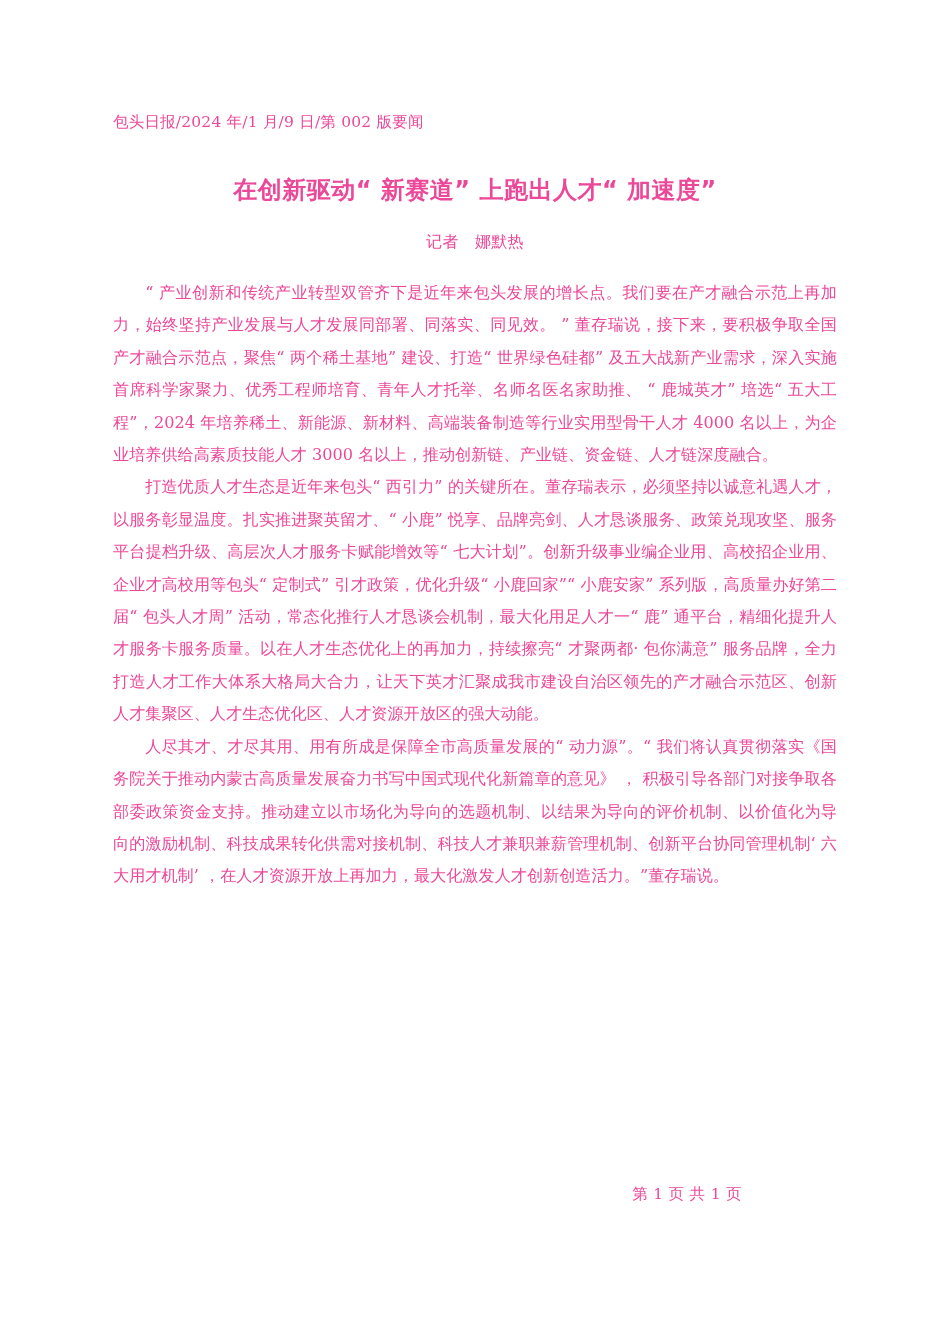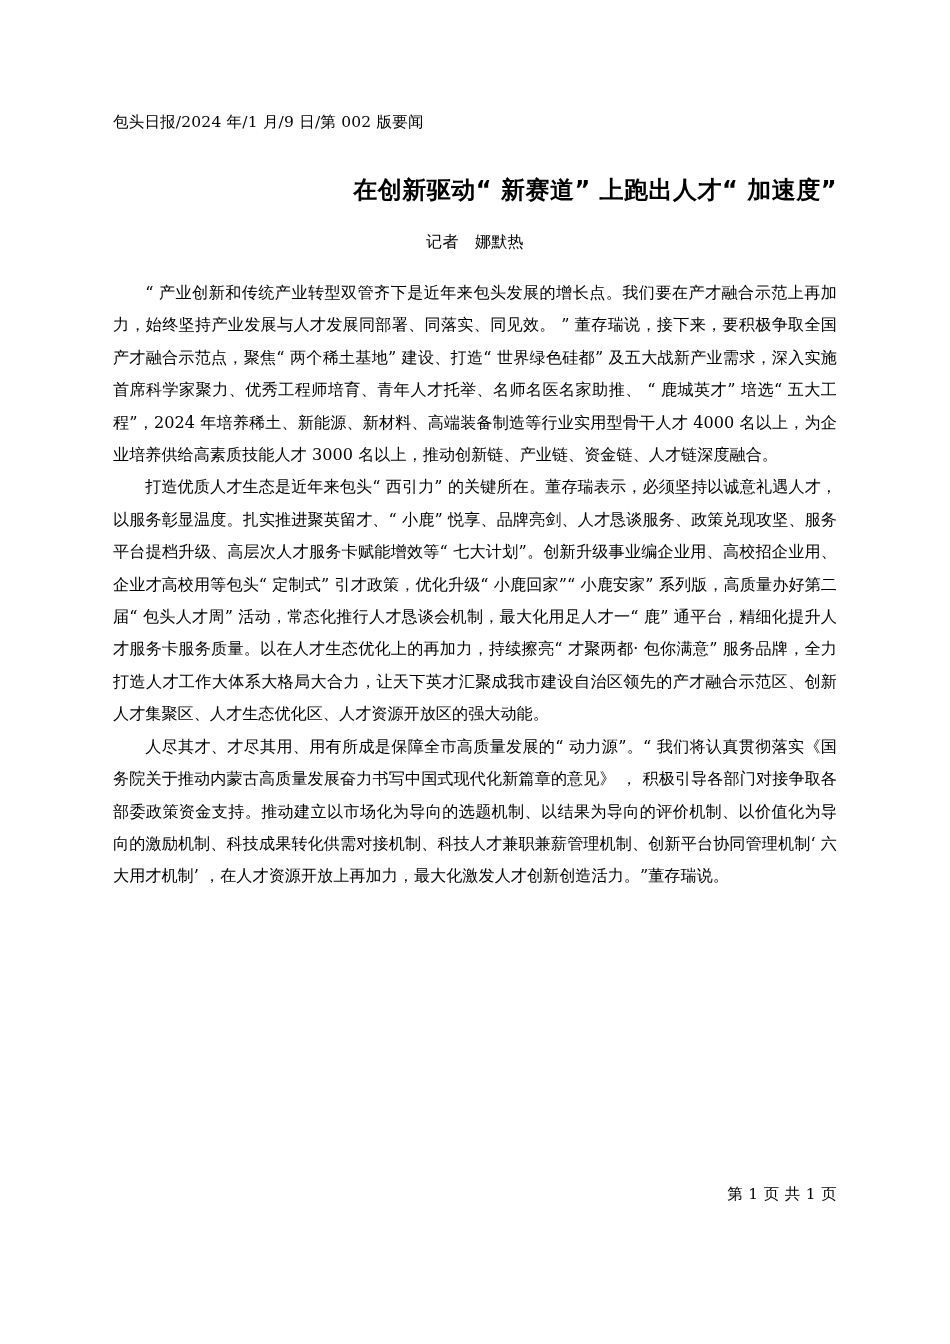--- a/index.html
+++ b/index.html
@@ -8,42 +8,42 @@
     background: #ffffff;
   }
   .page {
     position: relative;
     width: 950px;
     height: 1344px;
     background: #ffffff;
     margin: 0 auto;
     overflow: hidden;
     font-family: "DejaVu Serif", "Liberation Serif", serif;
-    color: #000000;
+    color: #ec4899;
   }
   .content {
     position: absolute;
     left: 113px;
     top: 110px;
     width: 724px;
   }
   .source-line {
     font-family: "DejaVu Serif", "Liberation Serif", serif;
     font-size: 15.5px;
     line-height: 25px;
     letter-spacing: 0.2px;
     text-align: left;
     margin: 0;
   }
   .doc-title {
     font-family: "DejaVu Sans", "Liberation Sans", sans-serif;
     font-weight: bold;
     font-size: 24px;
     line-height: 34px;
-    text-align: right;
+    text-align: center;
     margin: 38px 0 0 0;
     letter-spacing: 0.5px;
   }
   .doc-subtitle {
     font-family: "DejaVu Sans", "Liberation Sans", sans-serif;
     font-weight: bold;
     font-size: 19.5px;
     line-height: 30px;
     text-align: center;
     margin: 29px 0 0 0;
@@ -69,21 +69,21 @@
     text-indent: 2em;
     margin: 0;
     letter-spacing: 0.05px;
     word-break: break-all;
   }
   .footer {
     position: absolute;
     right: 113px;
     top: 1182px;
     width: 300px;
-    text-align: right;
+    text-align: center;
     font-family: "DejaVu Serif", "Liberation Serif", serif;
     font-size: 15.5px;
     line-height: 24px;
     letter-spacing: 0.3px;
   }
 </style>
 </head>
 <body>
 
 <div class="page">

